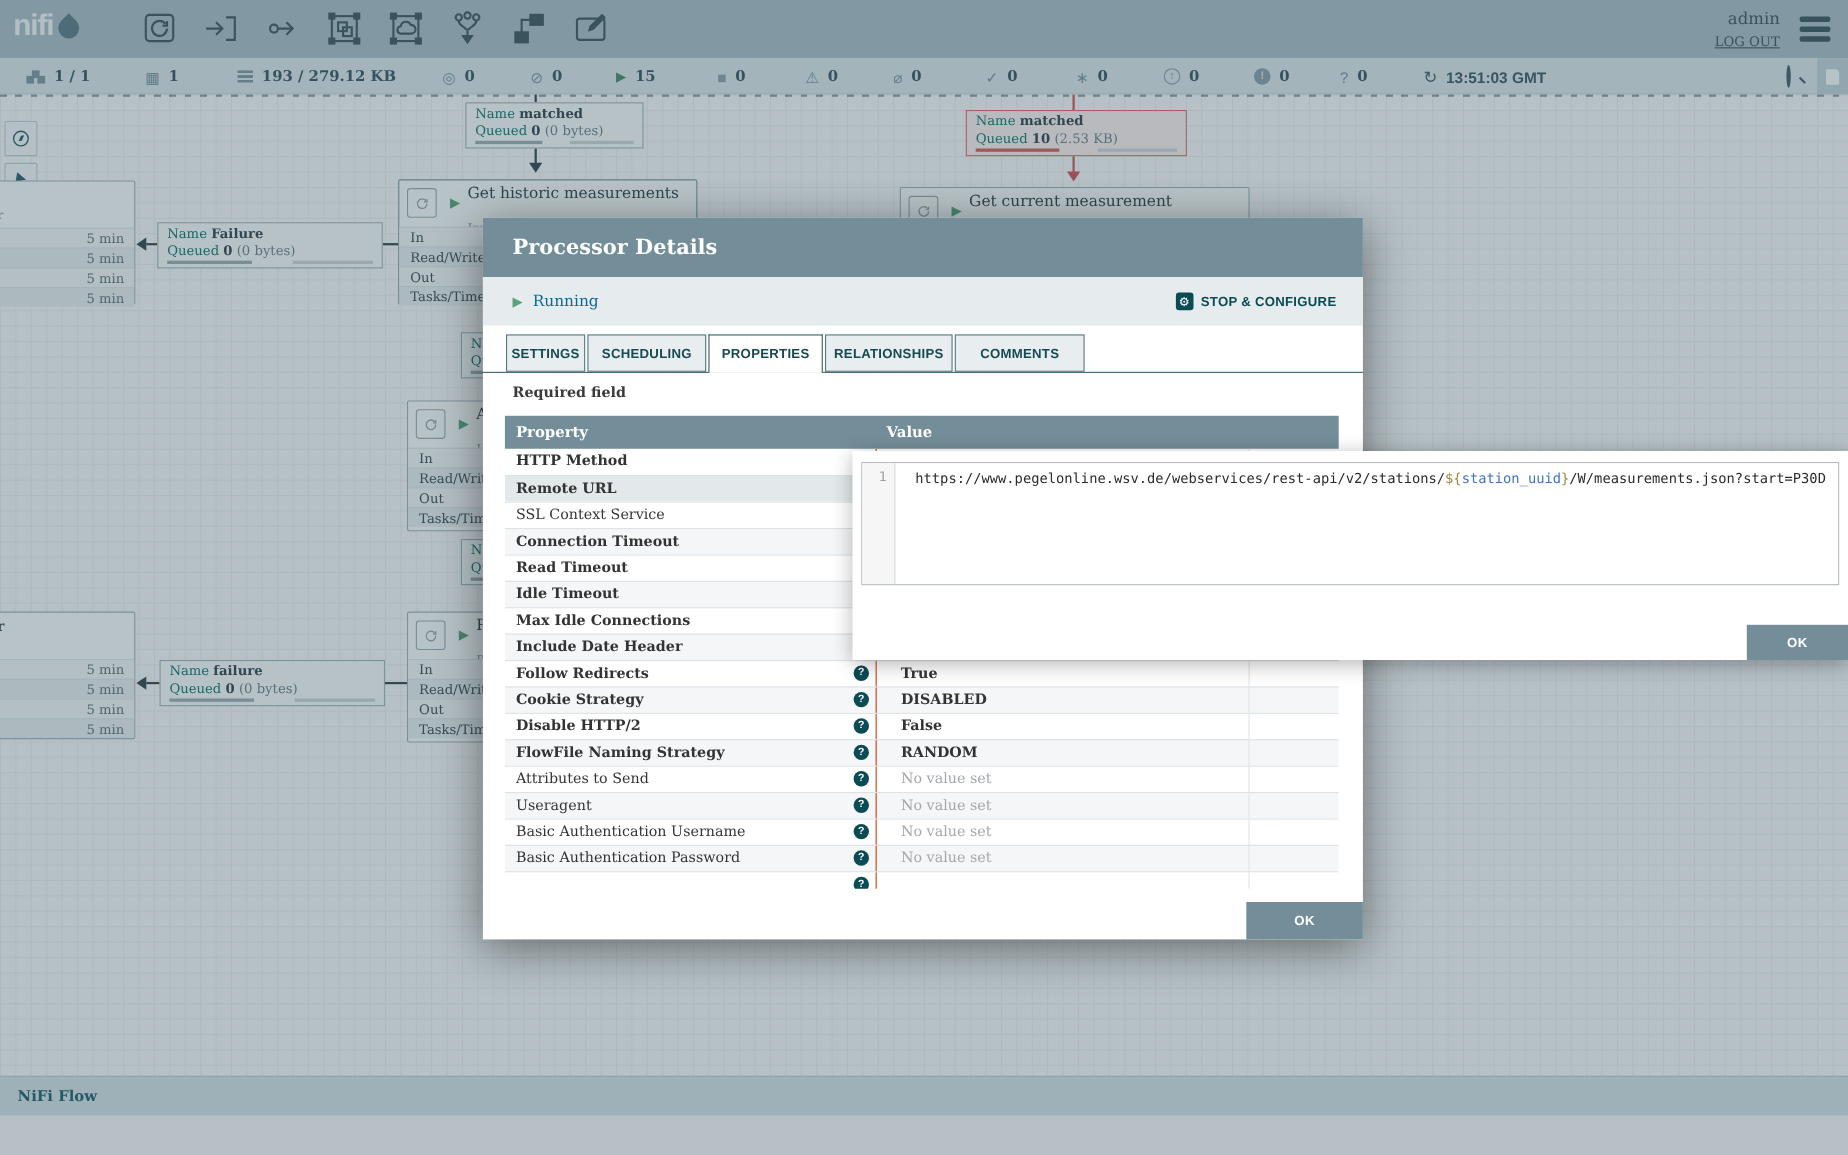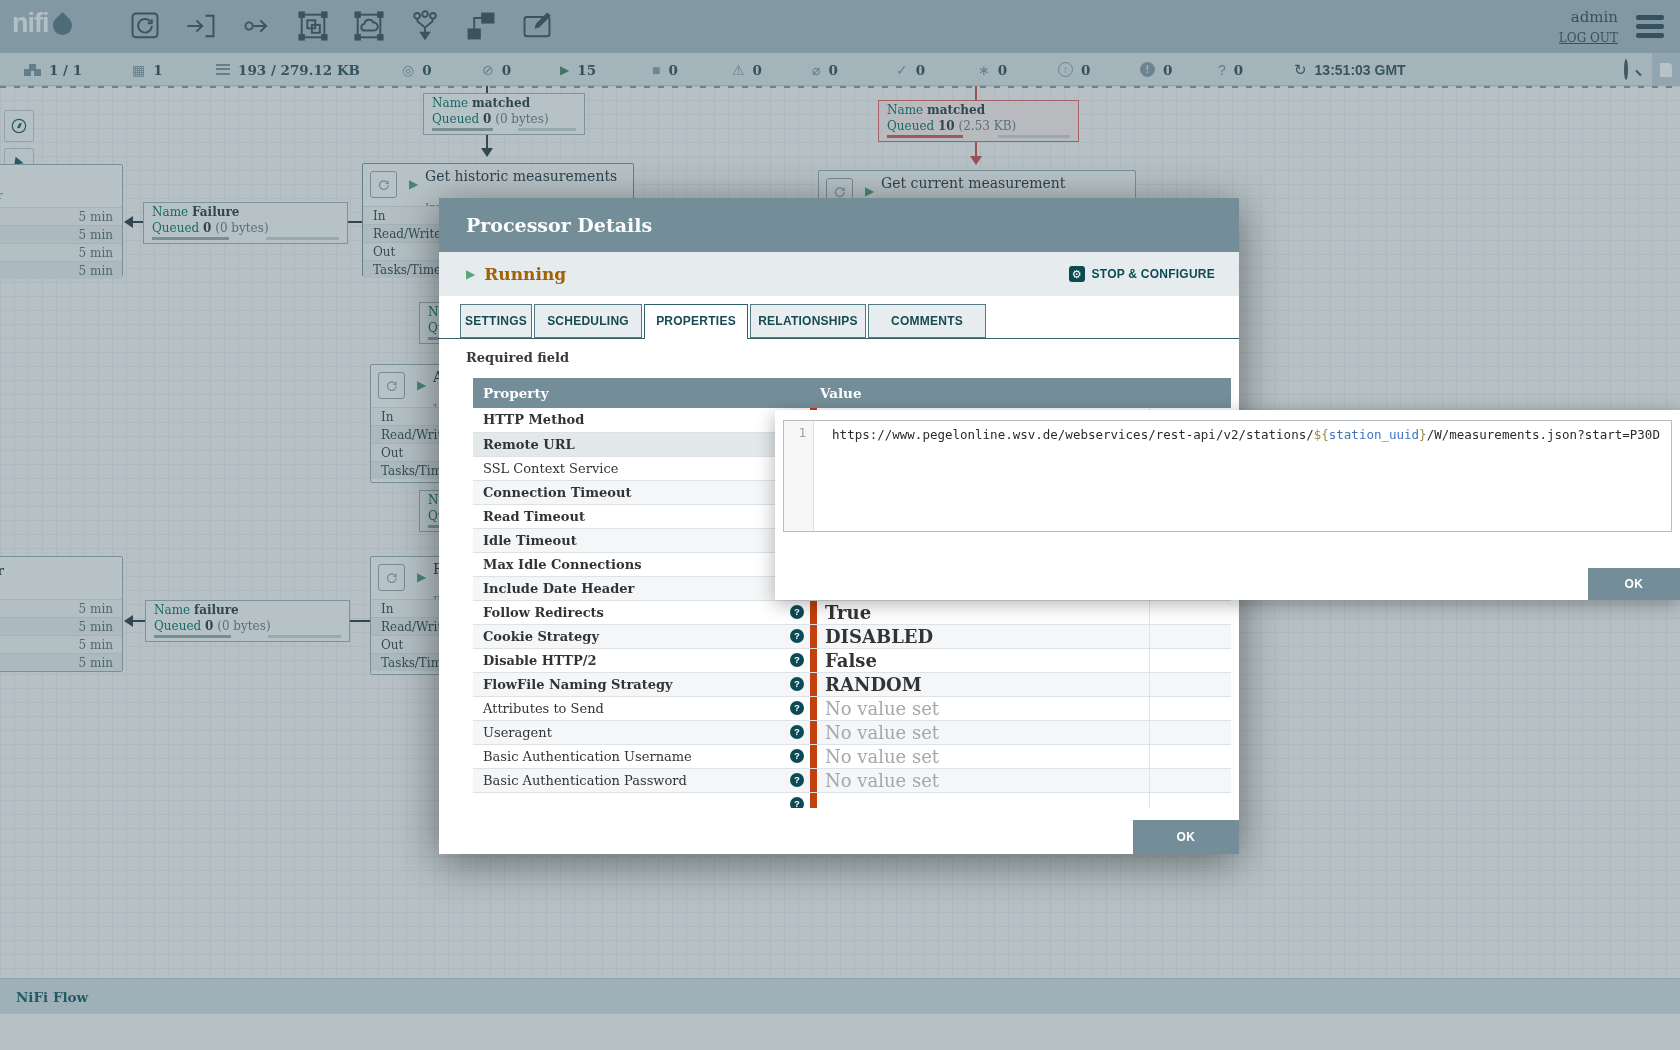--- a/index.html
+++ b/index.html
@@ -110,53 +110,53 @@
   
   #dialog { position:absolute; left:439px; top:198px; width:800px; height:656px; background:#fff;
     box-shadow:0 8px 40px rgba(0,0,0,.45); z-index:20; }
   #dlg-titlebar { position:absolute; left:0; top:0; width:100%; height:54px; background:#748e99; cursor:move; }
   #dlg-title { font-family:"DejaVu Serif", serif; font-weight:bold; font-size:19px;
     color:#fcfdfd; line-height:54px; padding-left:27px; }
   #dlg-status { position:absolute; left:0; top:54px; width:100%; height:44px; background:#e6ebed;
     display:flex; align-items:center; justify-content:space-between; padding:0 24px 0 27px; }
   #run-state { display:flex; align-items:center; gap:9px; }
   #run-state .tri { font-size:12px; color:#57a578; }
-  #run-state .txt { font-family:"DejaVu Serif", serif; font-weight:bold; font-size:17px; color:#a16207; }
+  #run-state .txt { font-family:"DejaVu Serif", serif; font-weight:normal; font-size:14px; color:#0369a1; }
   #stopcfg { display:flex; align-items:center; gap:7px; cursor:pointer; }
   #stopcfg .gear { width:16px; height:16px; background:#0b4b54; border-radius:3px; color:#fff;
     font-size:11px; display:flex; align-items:center; justify-content:center; }
   #stopcfg .lbl { font-size:12px; font-weight:bold; color:#0b4b54; letter-spacing:.02em; }
 
   #tabs { position:absolute; left:21px; top:106px; display:flex; gap:2px; z-index:2; }
   .tab { height:34px; line-height:32px; text-align:center; font-size:12px; font-weight:bold;
     color:#174a52; background:#e8edef; border:1px solid #557983; cursor:pointer; letter-spacing:.02em; }
   .tab.active { background:#fff; border:1px solid #2f5f68; border-bottom:none; height:35px; }
   #tabline { position:absolute; left:0; top:140px; width:100%; border-top:1px solid #36626c; }
 
   #required-note { position:absolute; left:27px; top:152px; font-family:"DejaVu Serif", serif;
     font-weight:bold; font-size:13px; color:#3a3a3a; }
 
-  #ptable { position:absolute; left:34px; top:180px; width:758px; }
+  #ptable { position:absolute; left:20px; top:180px; width:758px; }
   #ptable-head { display:grid; grid-template-columns:337px 339px 82px; height:30px;
     background:#748e99; color:#fff; font-family:"DejaVu Serif", serif; font-weight:bold; font-size:13.5px; }
   #ptable-head div { line-height:30px; padding-left:10px; }
   #prop-rows { height:400px; overflow:hidden; border-bottom:0; }
   .trow { display:grid; grid-template-columns:337px 339px 82px; height:24px; background:#fff; border-top:1px solid #dcе2e5; }
   .trow { border-top:1px solid #dce2e5; }
   .trow:first-child { border-top:none; }
   .trow.even { background:#f4f6f7; }
   .trow.sel { background:#e3e8ea; }
   .c-prop { position:relative; font-family:"DejaVu Serif", serif; font-size:13px; color:#333;
     line-height:23px; padding-left:10px; white-space:nowrap; overflow:hidden; }
   .c-prop.req .pname { font-weight:bold; }
   .help { position:absolute; right:6px; top:4px; width:14px; height:14px; background:#0b4b54;
     border-radius:50%; color:#fff; font-size:9.5px; font-weight:bold; text-align:center;
     line-height:14px; cursor:pointer; font-family:"Liberation Sans", sans-serif; }
-  .c-val { border-left:7px solid #c2410c; font-family:"DejaVu Serif", serif; font-size:18px;
-    line-height:23px; padding-left:8px; white-space:nowrap; overflow:hidden; cursor:pointer; }
+  .c-val { border-left:1px solid #c2410c; font-family:"DejaVu Serif", serif; font-size:13px;
+    line-height:23px; padding-left:22px; white-space:nowrap; overflow:hidden; cursor:pointer; }
   .c-val .set { color:#333; font-weight:bold; }
   .c-val .empty { color:#a4a8ab; }
   .c-extra { border-left:1px solid #dfe4e7; }
   .okbtn { position:absolute; right:0; bottom:0; background:#748e99; color:#fff; font-size:12px;
     font-weight:bold; text-align:center; cursor:pointer; letter-spacing:.04em; }
   #dlg-ok { width:106px; height:34px; line-height:34px; }
 
   
   #vpopup { position:absolute; left:775px; top:410px; width:905px; height:190px; background:#fff;
     box-shadow:0 4px 18px rgba(0,0,0,.3); z-index:30; }

